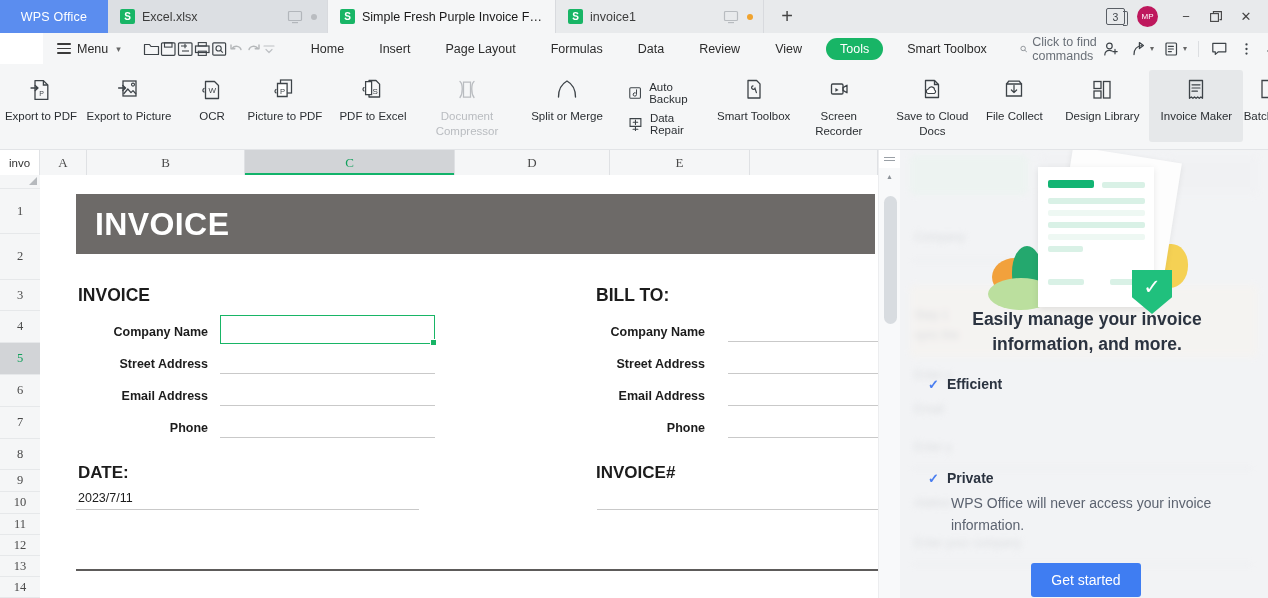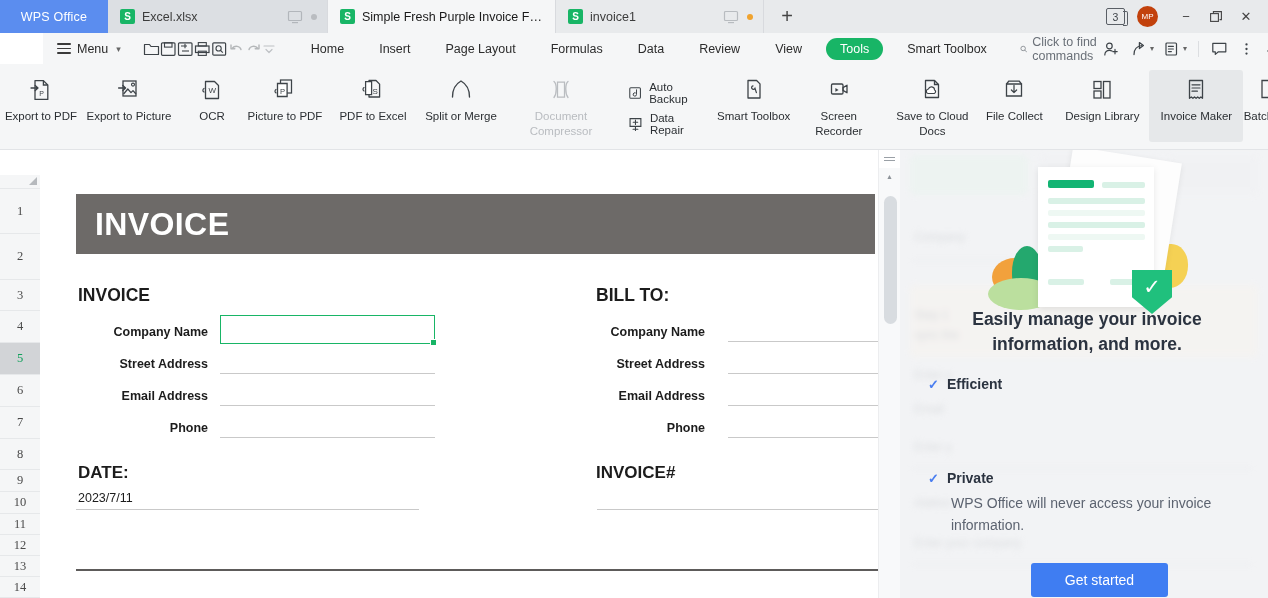--- a/index.html
+++ b/index.html
@@ -63,21 +63,21 @@
     border-radius: 2px; font-size: 10.5px; color: #3f444a;
     display: flex; align-items: center; justify-content: center;
     position: relative; margin-right: 10px;
   }
   .count-badge::after{
     content:""; position:absolute; right:-4px; top:2px; width:4px; height:13px;
     border:1.3px solid #5a5f66; border-left:none; border-radius:0 2px 2px 0;
   }
   .avatar {
     width: 21px; height: 21px; border-radius: 50%;
-    background: #c2410c; color: #ffffff;
+    background: #be185d; color: #ffffff;
     font-size: 8px; display: flex; align-items: center; justify-content: center;
     margin-right: 12px;
   }
   .wbtn {
     width: 28px; height: 24px; display: flex; align-items: center; justify-content: center;
     color: #444; font-size: 13px;
   }
 
   
   .menurow {
@@ -232,21 +232,21 @@
   .hero-title {
     position: absolute; left: 20px; right: 14px; top: 157px;
     font-size: 17.5px; font-weight: bold; color: #2b3340;
     line-height: 1.42; text-align: center;
   }
   .feat { position: absolute; left: 28px; right: 22px; }
   .feat-head { display: flex; align-items: center; gap: 8px; font-size: 14px; font-weight: bold; color: #2b3340; }
   .feat-check { color: #4a7ef0; font-size: 13px; }
   .feat-body { margin-left: 23px; margin-top: 7px; font-size: 14px; color: #5c6370; line-height: 1.55; }
   .cta {
-    position: absolute; left: 1031px; top: 563px; width: 137px; height: 34px;
+    position: absolute; left: 1031px; top: 563px; width: 110px; height: 34px;
     background: #3f7df2; color: #ffffff; border: none; border-radius: 3px;
     font-size: 14px; font-family: "Liberation Sans", sans-serif;
     display:flex; align-items:center; justify-content:center;
   }
 </style>
 </head>
 <body>
 
 <div id="app">
 
@@ -475,36 +475,36 @@
         <span class="ico">
           <svg width="26" height="26" viewBox="0 0 26 26">
               <path d="M9 3.5h7l3.6 3.6V20H9z" fill="none" stroke="#3d4348" stroke-width="1.3" stroke-linejoin="round"></path>
               <path d="M5.6 4.5h6v13h-6z" fill="#fff" stroke="#3d4348" stroke-width="1.25"></path>
               <path d="M4 10.6c-1.3.8-1.4 2.7 0 3.4" fill="none" stroke="#3d4348" stroke-width="1.2" stroke-linecap="round"></path>
               <text x="12.4" y="16.6" font-size="8" fill="#3d4348" font-family="Liberation Sans, sans-serif">S</text>
             </svg>
         </span>
         <span class="lbl">PDF to Excel</span>
       </div>
-      <div class="ritem w90">
-        <span class="ico">
-          <svg width="26" height="26" viewBox="0 0 26 26">
-              <path d="M4.5 20c0-8 4-13.5 8.5-16 4.5 2.5 8.5 8 8.5 16" fill="none" stroke="#3d4348" stroke-width="1.35" stroke-linecap="round"></path>
-            </svg>
-        </span>
-        <span class="lbl">Split or Merge</span>
-      </div>
       <div class="ritem w100 disabled">
         <span class="ico">
           <svg width="26" height="26" viewBox="0 0 26 26">
               <path d="M6 4.5c3 2.5 3 12 0 16M20 4.5c-3 2.5-3 12 0 16" fill="none" stroke="#b9bcc0" stroke-width="1.3" stroke-linecap="round"></path>
               <path d="M9.5 5h7v15h-7z" fill="none" stroke="#b9bcc0" stroke-width="1.25"></path>
             </svg>
         </span>
         <span class="lbl">Document Compressor</span>
+      </div>
+      <div class="ritem w90">
+        <span class="ico">
+          <svg width="26" height="26" viewBox="0 0 26 26">
+              <path d="M4.5 20c0-8 4-13.5 8.5-16 4.5 2.5 8.5 8 8.5 16" fill="none" stroke="#3d4348" stroke-width="1.35" stroke-linecap="round"></path>
+            </svg>
+        </span>
+        <span class="lbl">Split or Merge</span>
       </div>
     </div>
 
     <div class="rsep"></div>
 
     <div class="rgroup">
       <div class="stackgrp">
         <div class="stackitem">
           <svg width="16" height="16" viewBox="0 0 16 16">
               <rect x="2" y="2" width="12" height="12" rx="1.2" fill="none" stroke="#3d4348" stroke-width="1.2"></rect>
@@ -590,20 +590,29 @@
               <path d="M8 3.5h11v17H8z" fill="none" stroke="#3d4348" stroke-width="1.3"></path>
             </svg>
         </span>
         <span class="lbl" style="white-space:nowrap;">Batch Re</span>
       </div>
     </div>
   </div>
 
   <div class="sheet-wrap">
 
+    <div class="colhdr">
+      <div class="namebox">invo</div>
+      <div class="colcell" style="width:47px">A</div>
+      <div class="colcell" style="width:158px">B</div>
+      <div class="colcell sel" style="width:210px">C</div>
+      <div class="colcell" style="width:155px">D</div>
+      <div class="colcell" style="width:140px">E</div>
+      <div class="colcell" style="width:128px"></div>
+    </div>
 
     <div class="rowhdr-strip">
       <div class="corner-cell"></div>
       <div class="rowcell" style="height:45px">1</div>
       <div class="rowcell" style="height:46px">2</div>
       <div class="rowcell" style="height:31px">3</div>
       <div class="rowcell" style="height:32px">4</div>
       <div class="rowcell sel" style="height:32px">5</div>
       <div class="rowcell" style="height:32px">6</div>
       <div class="rowcell" style="height:32px">7</div>

